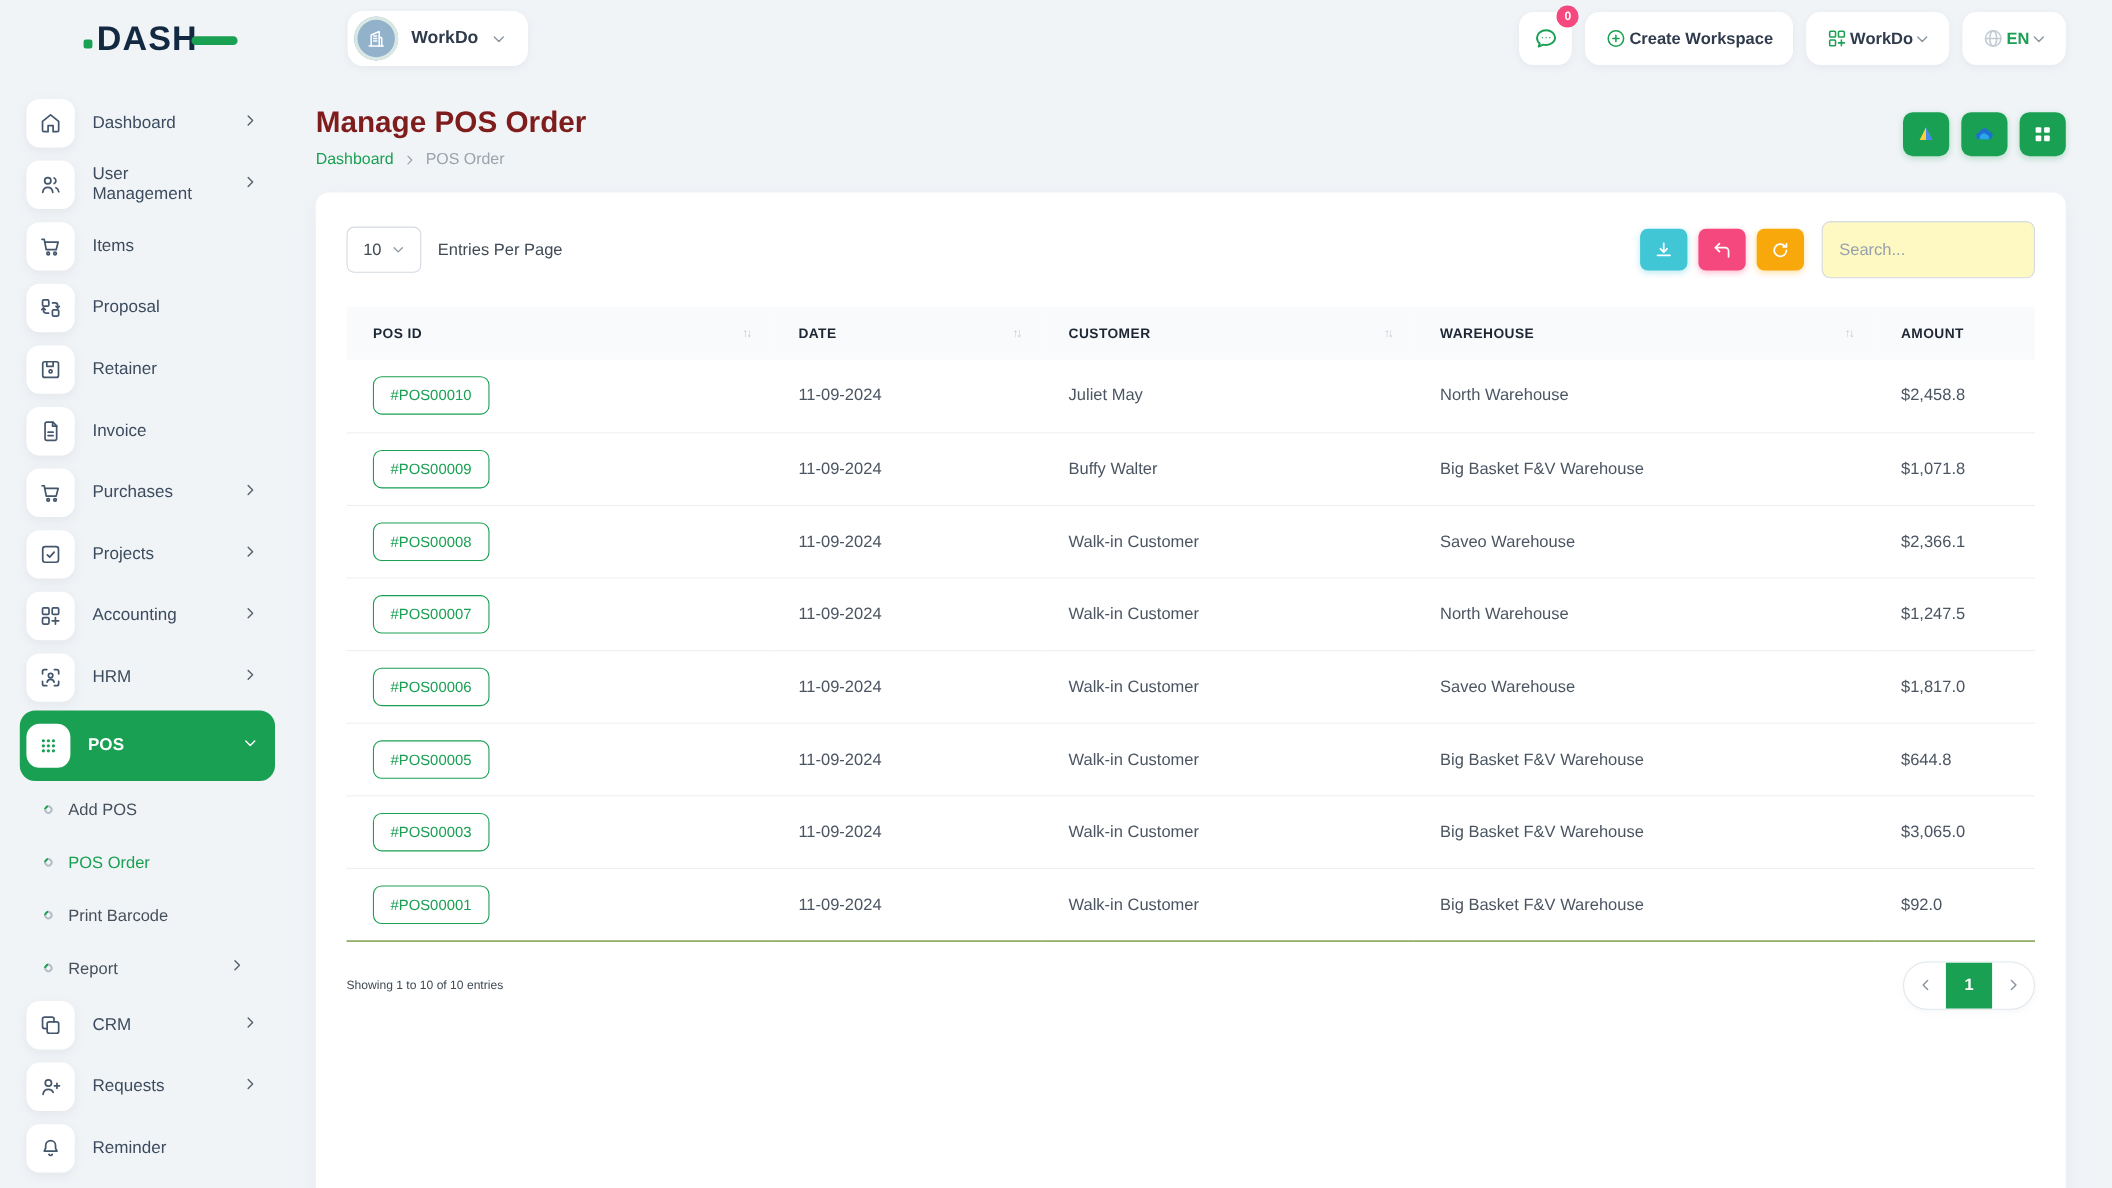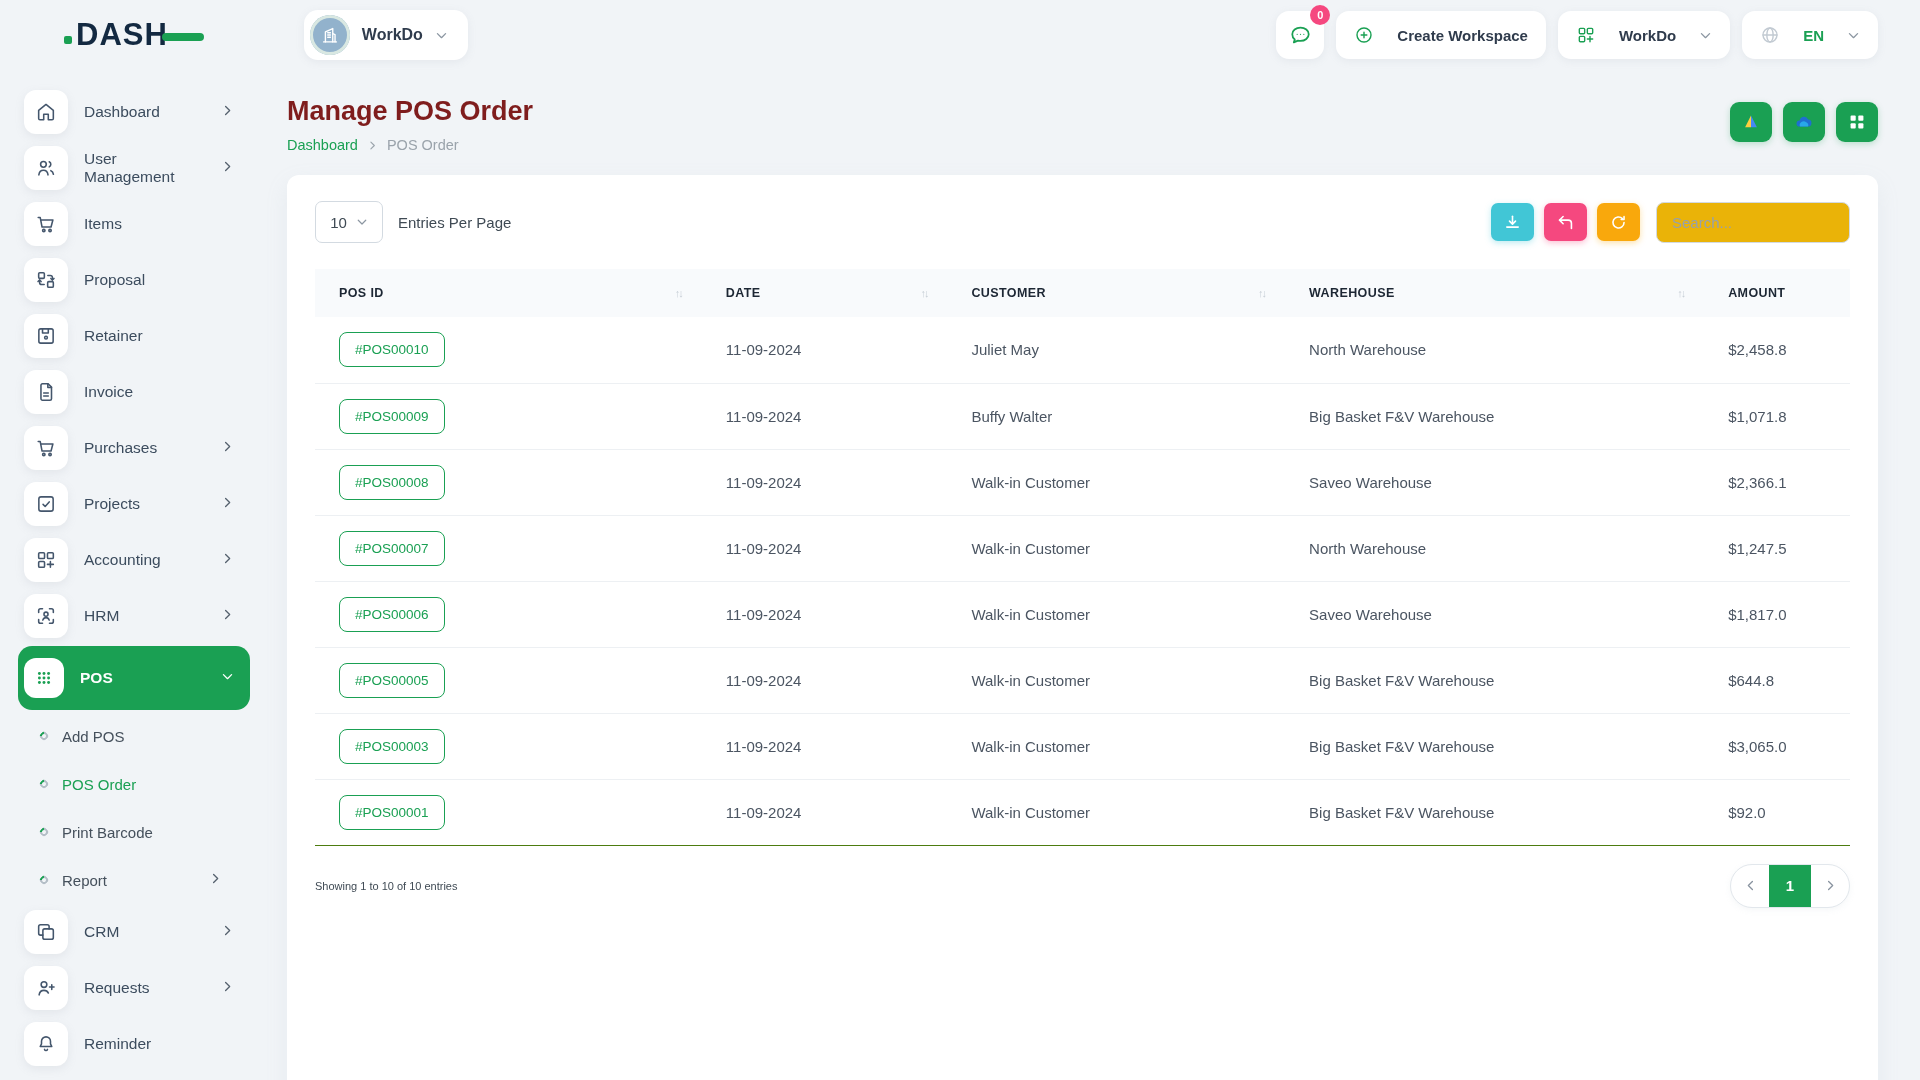--- a/index.html
+++ b/index.html
@@ -1,35 +1,35 @@
 <!DOCTYPE html>
 <html><head>
 <meta charset="utf-8">
 <style>
   * { margin:0; padding:0; box-sizing:border-box; }
   html,body { width:1920px; height:1080px; }
   body { font-family:"Liberation Sans", sans-serif; background:#f1f4f7; overflow:hidden; }
   .app { position:relative; width:1920px; height:1080px; background:#f1f4f7; }
 
   
-  .topbar { position:absolute; top:0; left:0; right:0; height:70px; display:flex; align-items:center; padding:0 42px 0 64px; }
+  .topbar { position:absolute; top:0; left:12px; right:0; height:70px; display:flex; align-items:center; padding:0 42px 0 64px; }
   .logo { display:flex; align-items:center; cursor:pointer; }
   .logo-dot { width:8px; height:8px; background:#1aa053; border-radius:2px; margin-right:4px; margin-top:10px; }
   .logo-text { font-size:31px; font-weight:900; color:#132941; letter-spacing:1px; }
   .logo-bar { width:42px; height:8px; background:#1aa053; border-radius:4px; margin-left:-6px; margin-top:4px; }
   .ws-pill { margin-left:100px; display:flex; align-items:center; gap:12px; background:#fff; border-radius:14px; padding:5px 20px 5px 6px; box-shadow:0 2px 8px rgba(140,152,164,.12); cursor:pointer; }
   .ws-avatar { width:40px; height:40px; border-radius:50%; background:#92b2cc; display:flex; align-items:center; justify-content:center; box-shadow:0 0 0 3px #d9e8e2 inset; }
   .ws-avatar svg { width:22px; height:22px; }
   .ws-label { font-size:16px; color:#2f3b4c; font-weight:600; }
   .top-right { margin-left:auto; display:flex; align-items:center; gap:12px; }
   .icon-pill { position:relative; height:48px; background:#fff; border-radius:13px; box-shadow:0 2px 8px rgba(140,152,164,.12); display:flex; align-items:center; justify-content:center; cursor:pointer; border:none; }
   .msg-btn { width:48px; color:#1aa053; }
   .msg-btn svg { width:25px; height:25px; }
   .badge { position:absolute; top:-6px; right:-6px; min-width:20px; height:20px; border-radius:10px; background:#f5487f; color:#fff; font-size:11px; font-weight:700; display:flex; align-items:center; justify-content:center; padding:0 5px; }
-  .txt-pill { padding:0 18px; gap:23px; font-size:15px; font-weight:600; color:#2f3b4c; }
+  .txt-pill { padding:0 18px; gap:2px; font-size:15px; font-weight:600; color:#2f3b4c; }
   .txt-pill svg { width:20px; height:20px; }
   .green-ic { color:#1aa053; }
   .gray-ic { color:#c2cad2; }
   .chev { color:#8b96a1; }
   .chev svg { width:13px; height:13px; }
   .chev-down svg { transform:rotate(90deg); }
   .lang-en { color:#1aa053; font-weight:700; }
 
   
   .sidebar { position:absolute; top:70px; left:0; bottom:0; width:268px; padding:14px 18px 0 18px; overflow:hidden; }
@@ -68,21 +68,21 @@
   .controls { display:flex; align-items:center; margin-bottom:26px; }
   .entries-select { width:68px; height:42px; border:1px solid #d3dae1; border-radius:7px; background:#fff; display:flex; align-items:center; justify-content:center; gap:9px; font-size:15px; color:#3f4a54; cursor:pointer; }
   .entries-select .chev svg { width:12px; height:12px; }
   .entries-label { font-size:15px; color:#3f4a54; margin-left:15px; }
   .controls-right { margin-left:auto; display:flex; align-items:center; gap:10px; }
   .cbtn { width:43px; height:38px; border:none; border-radius:7px; display:flex; align-items:center; justify-content:center; color:#fff; cursor:pointer; }
   .cbtn svg { width:19px; height:19px; }
   .cbtn.teal { background:#41c6d6; box-shadow:0 2px 6px rgba(65,198,214,.35); }
   .cbtn.pink { background:#f5487f; box-shadow:0 2px 6px rgba(245,72,127,.35); }
   .cbtn.orange { background:#f9a80c; box-shadow:0 2px 6px rgba(249,168,12,.35); }
-  .search-input { width:194px; height:41px; border:1px solid #d3dae1; border-radius:8px; padding:0 15px; font-size:15px; color:#3f4a54; margin-left:6px; font-family:"Liberation Sans", sans-serif; outline:none; background:#eab308; }
+  .search-input { width:194px; height:52px; border:1px solid #d3dae1; border-radius:8px; padding:0 15px; font-size:15px; color:#3f4a54; margin-left:6px; font-family:"Liberation Sans", sans-serif; outline:none; background:#fef9c3; }
   .search-input::placeholder { color:#97a1ab; }
 
   table.pos-table { width:100%; border-collapse:collapse; table-layout:fixed; }
   .pos-table col.c1 { width:25.2%; } .pos-table col.c2 { width:16%; } .pos-table col.c3 { width:22%; } .pos-table col.c4 { width:27.3%; } .pos-table col.c5 { width:9.5%; }
   .pos-table thead th { background:#f8fafc; text-align:left; font-size:12.5px; font-weight:700; color:#1d2734; letter-spacing:.4px; padding:17px 14px 17px 24px; position:relative; }
   .sort-ic { position:absolute; right:20px; top:50%; transform:translateY(-50%); font-size:11px; color:#c7ced6; letter-spacing:-2px; font-weight:400; }
   .pos-table tbody td { height:66px; border-bottom:1px solid #edf0f3; font-size:15px; color:#4b5562; padding:0 14px 0 24px; vertical-align:middle; }
   .pos-table tbody tr:last-child td { border-bottom:1px solid #4d7c0f; }
   .pos-badge { display:inline-block; border:1px solid #1aa053; color:#1aa053; border-radius:8px; padding:9px 15px; font-size:13.5px; background:#fff; cursor:pointer; }
 

